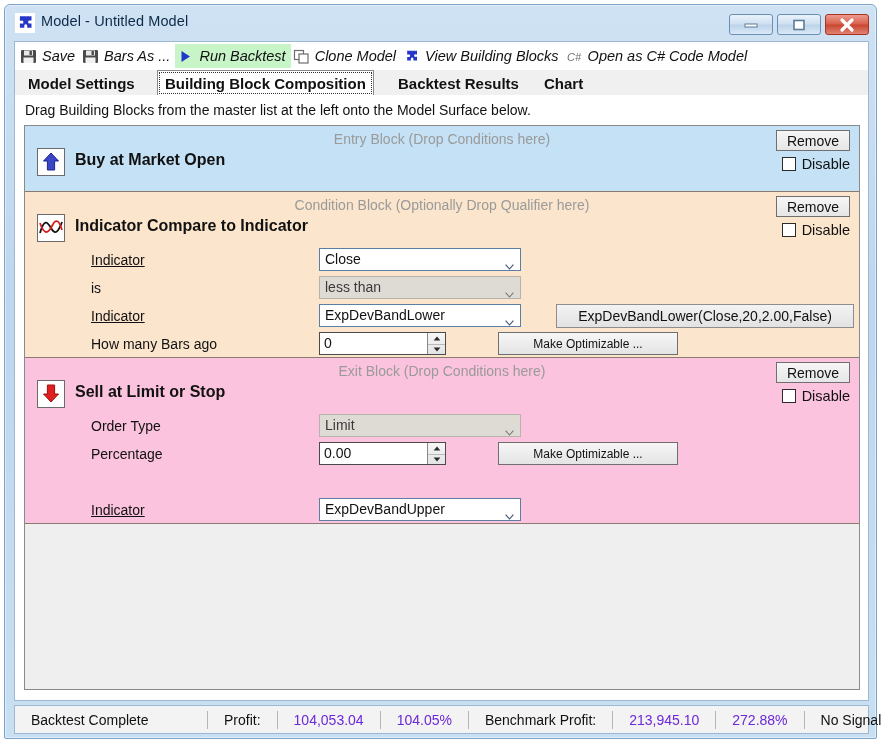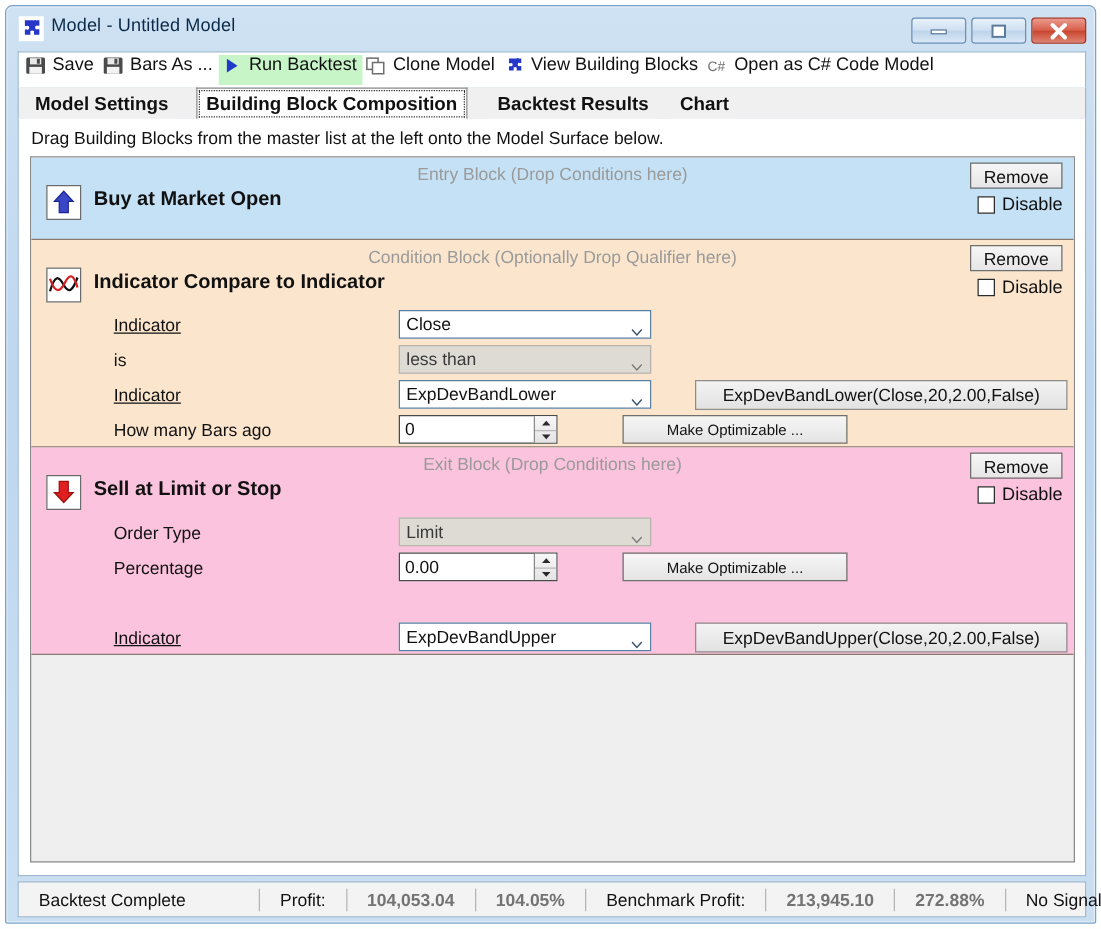--- a/index.html
+++ b/index.html
@@ -78,25 +78,26 @@
     background: #ffffff;
     border: 1px solid #9db8d2;
     border-bottom: none;
     box-sizing: border-box;
     display: flex;
     align-items: center;
     padding-left: 3px;
   }
   .tb-item {
     display: flex;
-    align-items: flex-start;
+    align-items: center;
     height: 24px;
     padding: 0 5px 0 2px;
     cursor: pointer;
     white-space: nowrap;
+    font-style: italic;
   }
   .tb-item.active {
     background: #c8f5c8;
   }
   .tb-label {
     font-size: 14.5px;
     color: #111;
     margin-left: 5px;
   }
   .tb-ico { width: 17px; height: 17px; position: relative; flex: none; }
@@ -354,21 +355,21 @@
     display: flex;
     align-items: center;
     white-space: nowrap;
   }
   .sb-sep {
     width: 1px;
     height: 18px;
     background: #b5b5b5;
     flex: none;
   }
-  .sb-green { color: #737373; font-weight: bold; }
+  .sb-green { color: #6d28d9; }
 </style>
 </head>
 <body>
 
 <div id="window">
 
   <div id="titlebar">
     <div id="title-icon">
       <svg width="20" height="20" viewBox="0 0 20 20">
         <path d="M7.5 3.2h4.2v1.6a1.5 1.5 0 1 1 2.9 0v-1.6h1.9v4.3h-1.5a1.5 1.5 0 1 0 0 2.9h1.5v4.3h-4.3v-1.5a1.5 1.5 0 1 0-2.9 0v1.5H4.9v-4.1h1.6a1.5 1.5 0 1 0 0-2.9H4.9V3.2z" fill="#2536c8"></path>
@@ -622,21 +623,20 @@
         <div class="frow" style="top:140px;">
           <div class="flabel link">Indicator</div>
           <div class="combo">
             <span class="combo-text">ExpDevBandUpper</span>
             <span class="combo-arrow">
               <svg width="9" height="6" viewBox="0 0 9 6">
                   <path d="M0.6 0.6 L4.5 5 L8.4 0.6" fill="none" stroke="#34506d" stroke-width="1.1"></path>
                 </svg>
             </span>
           </div>
-          <div class="ind-btn">ExpDevBandUpper(Close,20,2.00,False)</div>
         </div>
       </div>
 
     </div>
   </div>
 
   <div id="statusbar">
     <div class="sb-cell" style="min-width:160px;">Backtest Complete</div>
     <div class="sb-sep"></div>
     <div class="sb-cell">Profit:</div>

